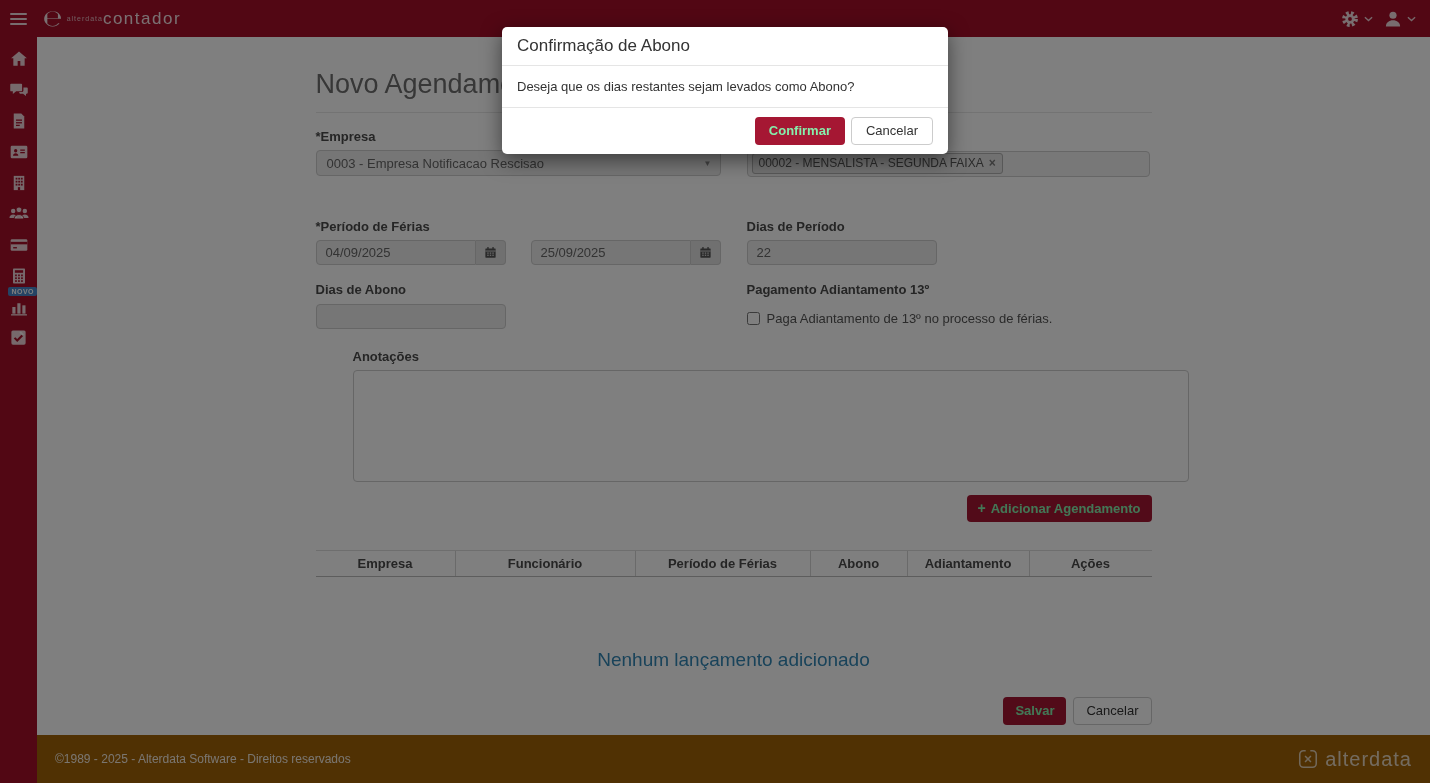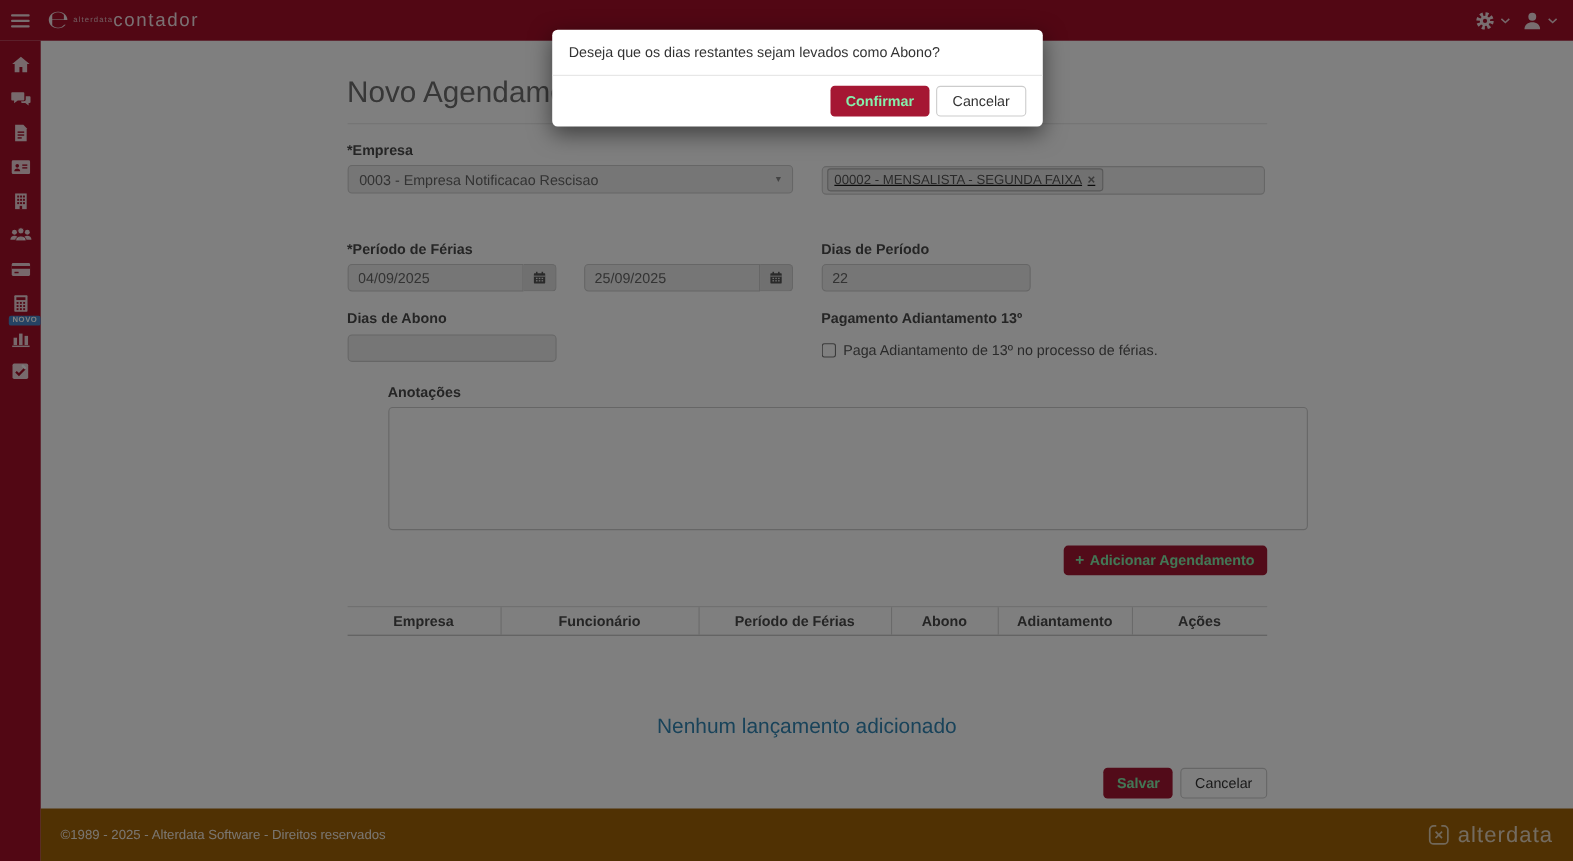--- a/index.html
+++ b/index.html
@@ -37,21 +37,21 @@
   .container{width:836px;margin:0 auto;}
   h1.page-title{font-size:27px;font-weight:400;color:#6e6e6e;margin-top:33px;line-height:1.1;white-space:nowrap;}
   hr.title-rule{border:none;border-top:1px solid #e6e6e6;margin-top:12px;}
 
   .form-row{display:flex;gap:26px;}
   .col{width:405px;}
   label.fld{display:block;font-size:13px;font-weight:bold;color:#4a4a4a;margin-bottom:6px;line-height:1.2;}
   .lbl-spacer{height:22px;}
   .select{position:relative;width:405px;height:26px;background:var(--input-bg);border:1px solid var(--border);border-radius:4px;display:flex;align-items:center;padding:0 22px 0 10px;font-size:13px;color:#666;cursor:pointer;}
   .select .caret{position:absolute;right:8px;top:50%;transform:translateY(-50%);font-size:8px;color:#888;}
-  .multisel{width:403px;height:26px;background:#f0f0f0;border:1px solid var(--border);border-radius:4px;display:flex;align-items:center;padding:0 4px;text-decoration:underline;}
+  .multisel{width:403px;height:26px;background:#f0f0f0;border:1px solid var(--border);border-radius:4px;display:flex;align-items:center;padding:0 4px;}
   .chip{display:flex;align-items:center;gap:5px;background:#e2e2e2;border:1px solid #b0b0b0;border-radius:3px;font-size:12px;color:#555;padding:1px 6px;line-height:1.4;}
   .chip .x{color:#777;font-weight:bold;cursor:pointer;font-size:12px;}
 
   .row2{margin-top:42px;}
   .row3{margin-top:17px;}
   .dates{display:flex;gap:25px;}
   .input-group{display:flex;}
   .txt-input{width:190px;height:25px;background:var(--input-bg);border:1px solid var(--border);border-radius:4px;font-size:13px;color:#666;padding:0 9px;font-family:inherit;}
   .input-group .txt-input{width:160px;border-radius:4px 0 0 4px;}
   .addon{width:30px;height:25px;background:#e0e0e0;border:1px solid var(--border);border-left:none;border-radius:0 4px 4px 0;display:flex;align-items:center;justify-content:center;cursor:pointer;}
@@ -343,20 +343,23 @@
       <svg width="22" height="22" viewBox="0 0 24 24" fill="none" stroke="rgba(255,255,255,.7)" stroke-width="1.7">
         <path d="M9.5 3H7a4 4 0 00-4 4v10a4 4 0 004 4h10a4 4 0 004-4V7a4 4 0 00-4-4h-2.5"></path>
         <path d="M8.8 8.8l6.4 6.4M15.2 8.8l-6.4 6.4"></path>
       </svg>
       <span>alterdata</span>
     </span>
   </div>
 
   <div class="overlay"></div>
   <div class="modal">
+    <div class="modal-header">
+      <div class="modal-title">Confirmação de Abono</div>
+    </div>
     <div class="modal-body">Deseja que os dias restantes sejam levados como Abono?</div>
     <div class="modal-footer">
       <button class="btn btn-red">Confirmar</button>
       <button class="btn btn-light">Cancelar</button>
     </div>
   </div>
 
 </div>
 
 </body></html>

